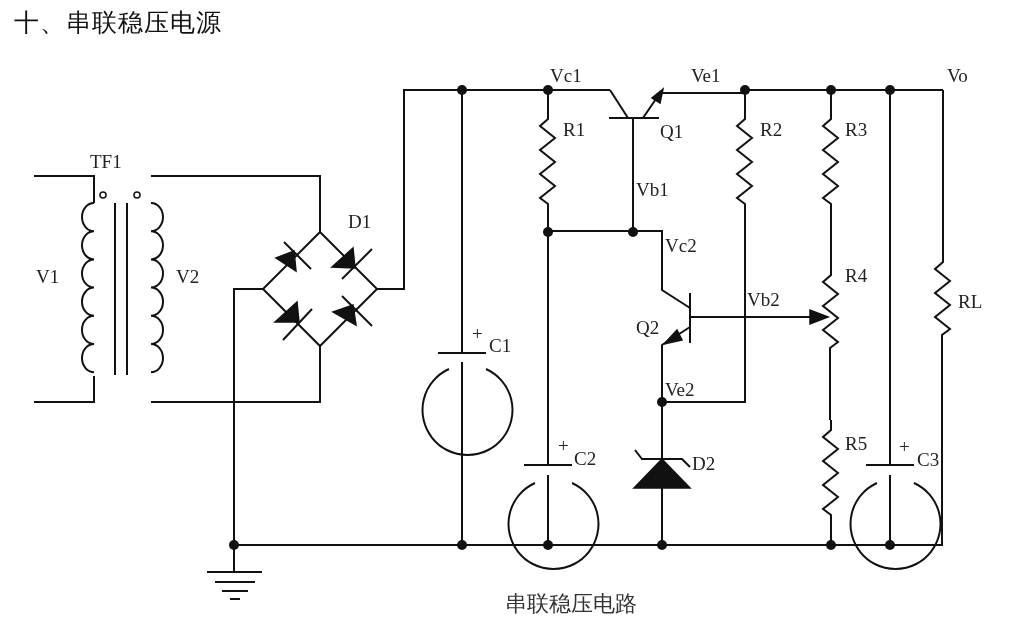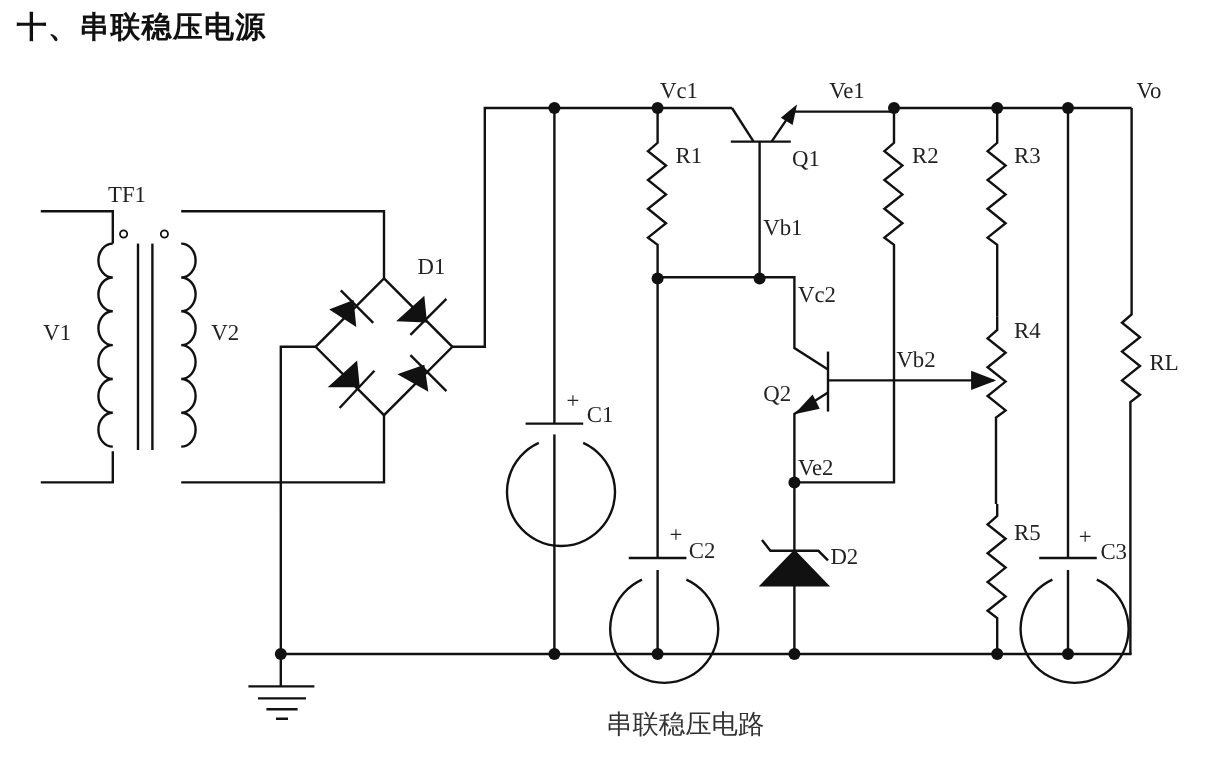--- a/index.html
+++ b/index.html
@@ -1,17 +1,17 @@
 <!DOCTYPE html>
 <html><head>
 <meta charset="utf-8">
 <style>
   html, body { margin: 0; padding: 0; background: #ffffff; }
   body { width: 1022px; height: 634px; position: relative; overflow: hidden; font-family: "DejaVu Serif", serif; }
-  .title { position: absolute; left: 14px; top: 6px; font-family: "DejaVu Sans", sans-serif; font-weight: bold; font-size: 25px; color: #111; letter-spacing: 1px; }
+  .title { position: absolute; left: 14px; top: 6px; font-family: "DejaVu Sans", sans-serif; font-weight: normal; font-size: 25px; color: #111; letter-spacing: 1px; }
   svg { position: absolute; left: 0; top: 0; }
   .w { stroke: #111; stroke-width: 2; fill: none; }
   .lbl { font-family: "Liberation Serif", serif; font-size: 19px; fill: #222; }
   .cap { font-family: "DejaVu Sans", sans-serif; font-size: 22px; fill: #333; }
   .dot { fill: #111; }
   .solid { fill: #111; stroke: #111; stroke-width: 1.5; }
 </style>
 </head>
 <body>
 

